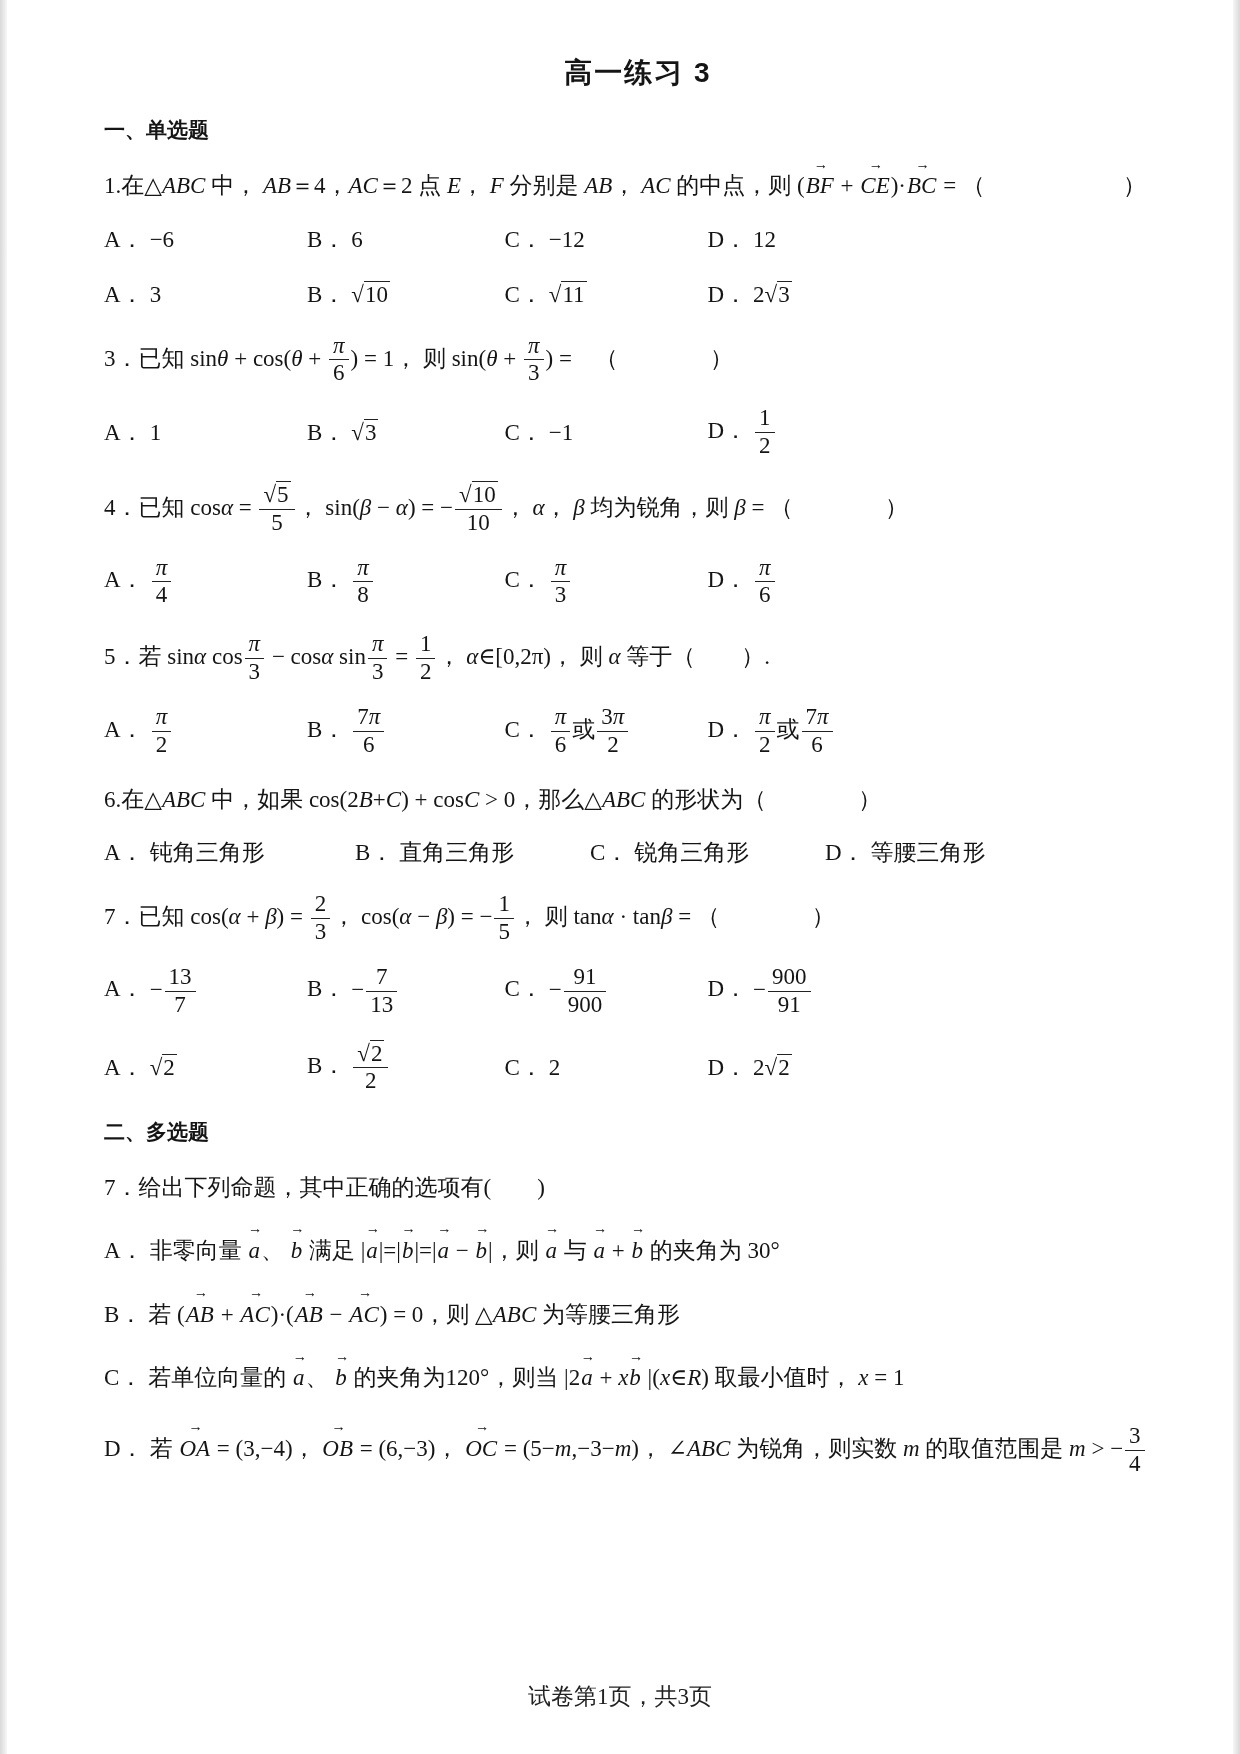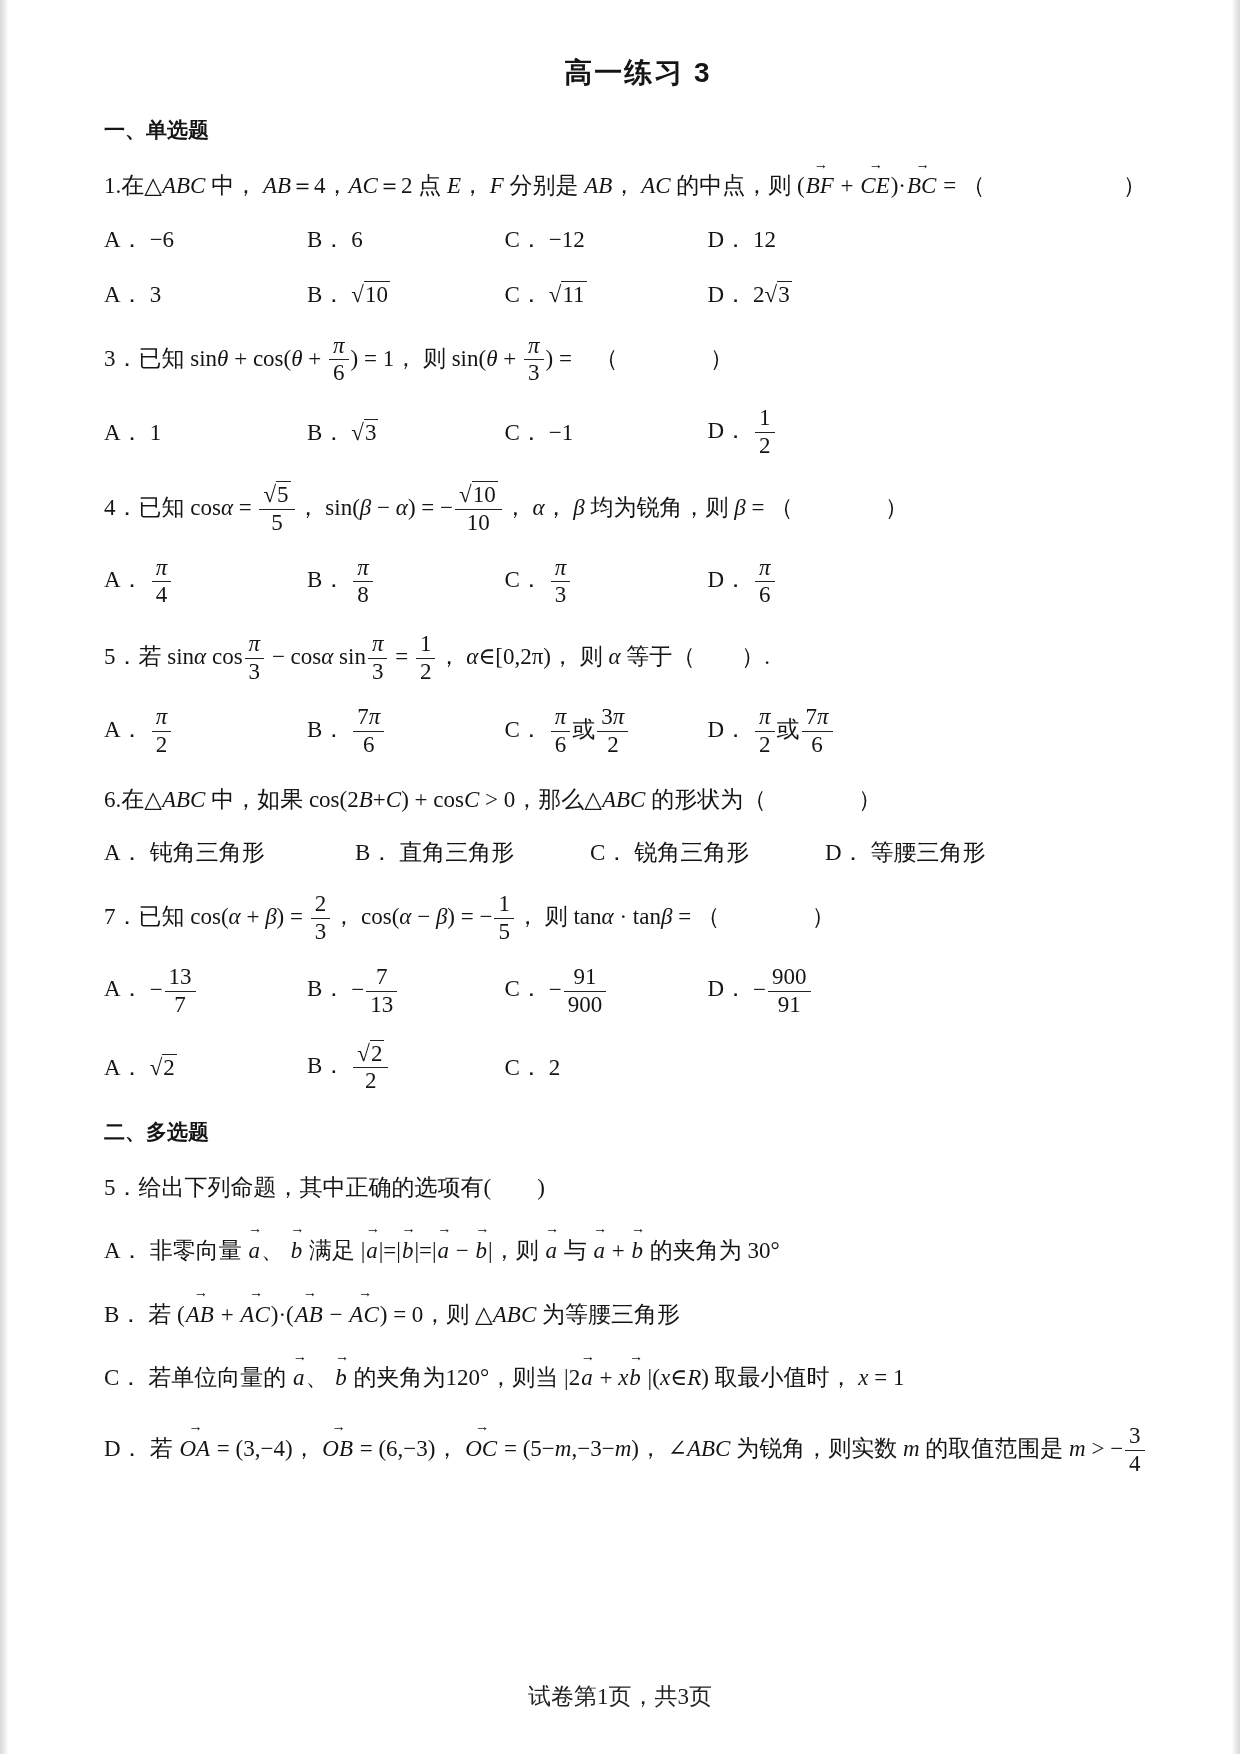--- a/index.html
+++ b/index.html
@@ -120,28 +120,29 @@
           <div class="opt"><span class="opt-label">B．</span>−<span class="f"><span class="fn">7</span><span class="fd">13</span></span></div>
           <div class="opt"><span class="opt-label">C．</span>−<span class="f"><span class="fn">91</span><span class="fd">900</span></span></div>
           <div class="opt"><span class="opt-label">D．</span>−<span class="f"><span class="fn">900</span><span class="fd">91</span></span></div>
         </div>
       </div>
       <div class="question">
         <div class="opts grid">
           <div class="opt"><span class="opt-label">A．</span><span class="sq"><span class="sqi">2</span></span></div>
           <div class="opt"><span class="opt-label">B．</span><span class="f"><span class="fn"><span class="sq"><span class="sqi">2</span></span></span><span class="fd">2</span></span></div>
           <div class="opt"><span class="opt-label">C．</span>2</div>
+          <div class="opt"><span class="opt-label">D．</span>2<span class="sq"><span class="sqi">2</span></span></div>
         </div>
       </div>
     </div>
 
   <div class="sec-heading">二、多选题</div>
   <div id="sec2-body">
       <div class="question">
-        <div class="q-stem">5．给出下列命题，其中正确的选项有(　　)</div>
+        <div class="q-stem">7．给出下列命题，其中正确的选项有(　　)</div>
         <div class="opts stack">
           <div class="opt"><span class="opt-label">A．</span>非零向量 <span class="vec">a</span>、 <span class="vec">b</span> 满足 |<span class="vec">a</span>|=|<span class="vec">b</span>|=|<span class="vec">a</span> − <span class="vec">b</span>|，则 <span class="vec">a</span> 与 <span class="vec">a</span> + <span class="vec">b</span> 的夹角为 30°</div>
           <div class="opt"><span class="opt-label">B．</span>若 (<span class="vec">AB</span> + <span class="vec">AC</span>)·(<span class="vec">AB</span> − <span class="vec">AC</span>) = 0，则 △<i>ABC</i> 为等腰三角形</div>
           <div class="opt"><span class="opt-label">C．</span>若单位向量的 <span class="vec">a</span>、 <span class="vec">b</span> 的夹角为120°，则当 |2<span class="vec">a</span> + <i>x</i><span class="vec">b</span> |(<i>x</i>∈<i>R</i>) 取最小值时， <i>x</i> = 1</div>
           <div class="opt"><span class="opt-label">D．</span>若 <span class="vec">OA</span> = (3,−4)， <span class="vec">OB</span> = (6,−3)， <span class="vec">OC</span> = (5−<i>m</i>,−3−<i>m</i>)， ∠<i>ABC</i> 为锐角，则实数 <i>m</i> 的取值范围是 <i>m</i> &gt; −<span class="f"><span class="fn">3</span><span class="fd">4</span></span></div>
         </div>
       </div>
     </div>
 </div>
 

